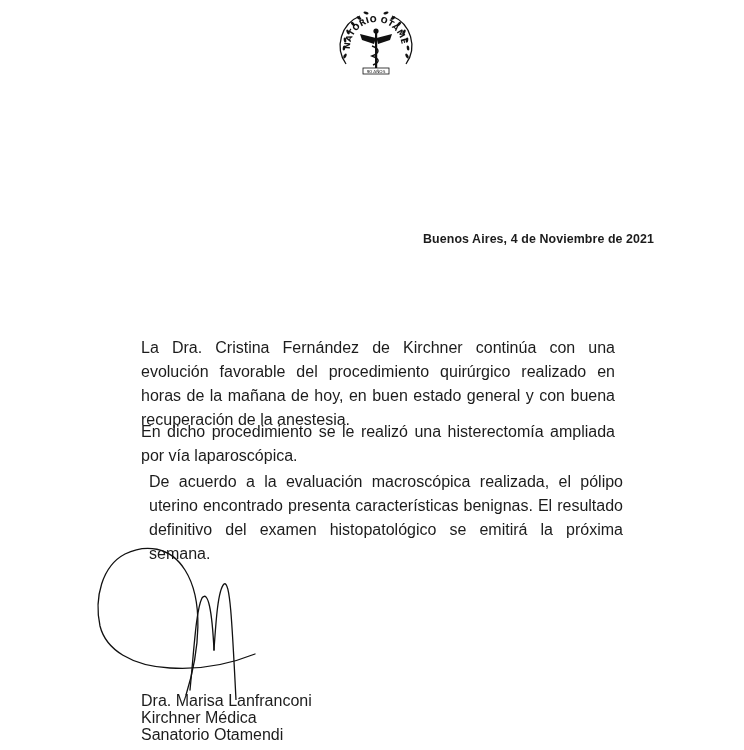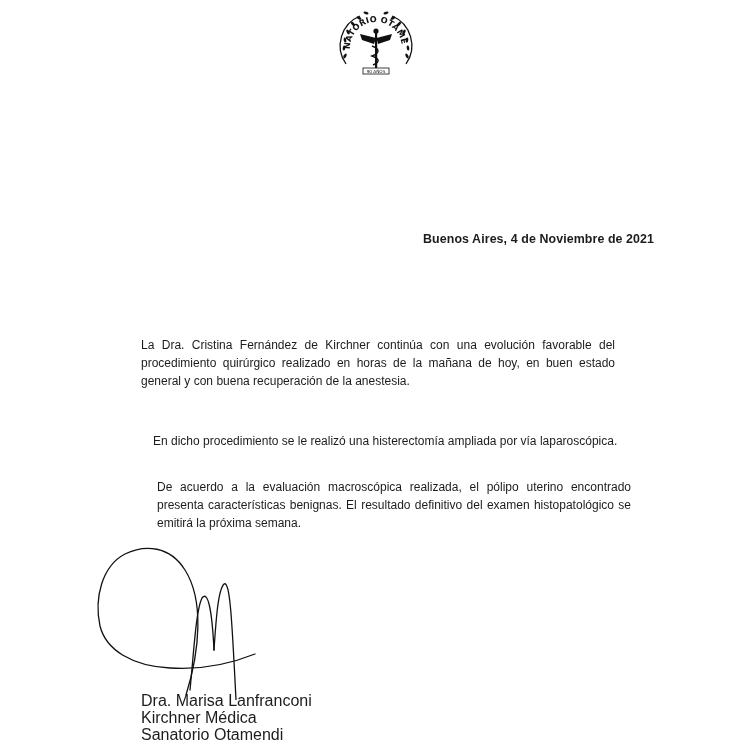--- a/index.html
+++ b/index.html
@@ -1,20 +1,20 @@
 <!DOCTYPE html>
 <html><head>
   <meta charset="utf-8">
   <style>
     html, body { margin: 0; padding: 0; background: #ffffff; }
     body { width: 744px; height: 750px; position: relative; overflow: hidden;
       font-family: "Liberation Sans", "DejaVu Sans", sans-serif; color: #1c1c1c; }
     .logo { position: absolute; left: 336px; top: 4px; width: 80px; height: 82px; }
     .date { position: absolute; left: 423px; top: 232px; font-size: 12.4px; letter-spacing: 0.1px; font-weight: bold; }
-    .para { position: absolute; left: 141px; width: 474px; font-size: 12px; line-height: 18px; text-align: justify; }
+    .para { position: absolute; left: 141px; width: 474px; font-size: 16px; line-height: 24px; text-align: justify; }
     .p1 { top: 336px; }
     .p2 { top: 420px; }
     .p3 { top: 462px; }
     .signature { position: absolute; left: 90px; top: 540px; width: 170px; height: 160px; }
     .sig-block { position: absolute; left: 141px; top: 692px; font-size: 16px; line-height: 17px; }
     .sig-block div { white-space: nowrap; }
   </style>
 </head>
 <body>
 
@@ -60,22 +60,22 @@
     </g>
 
     <rect x="27" y="64" width="26" height="6" fill="#fff" stroke="#111" stroke-width="0.8"></rect>
     <text x="40" y="69" text-anchor="middle" font-family="DejaVu Sans, sans-serif" font-size="4.2" fill="#111">90 AÑOS</text>
   </svg>
 </div>
 
 <div class="date">Buenos Aires, 4 de Noviembre de 2021</div>
 
 <p class="para p1" style="margin:0">La Dra. Cristina Fernández de Kirchner continúa con una evolución favorable del procedimiento quirúrgico realizado en horas de la mañana de hoy, en buen estado general y con buena recuperación de la anestesia.</p>
-<p class="para p2" style="margin:12px">En dicho procedimiento se le realizó una histerectomía ampliada por vía laparoscópica.</p>
-<p class="para p3" style="margin:16px">De acuerdo a la evaluación macroscópica realizada, el pólipo uterino encontrado presenta características benignas. El resultado definitivo del examen histopatológico se emitirá la próxima semana.</p>
+<p class="para p2" style="margin:0">En dicho procedimiento se le realizó una histerectomía ampliada por vía laparoscópica.</p>
+<p class="para p3" style="margin:8px">De acuerdo a la evaluación macroscópica realizada, el pólipo uterino encontrado presenta características benignas. El resultado definitivo del examen histopatológico se emitirá la próxima semana.</p>
 
 <div class="signature">
   <svg width="170" height="160" viewBox="0 0 170 160">
     <g fill="none" stroke="#111" stroke-width="1.3" stroke-linecap="round">
       <path d="M 96 155 C 110 110, 114 60, 95 30 C 80 6, 55 4, 35 14 C 12 26, 4 58, 10 86 C 16 110, 42 126, 80 128 C 110 130, 140 124, 165 114"></path>
       <path d="M 100 150 C 104 110, 106 70, 112 58 C 118 50, 122 70, 124 110"></path>
       <path d="M 124 110 C 126 80, 128 50, 134 44 C 140 40, 142 80, 146 160"></path>
     </g>
   </svg>
 </div>

